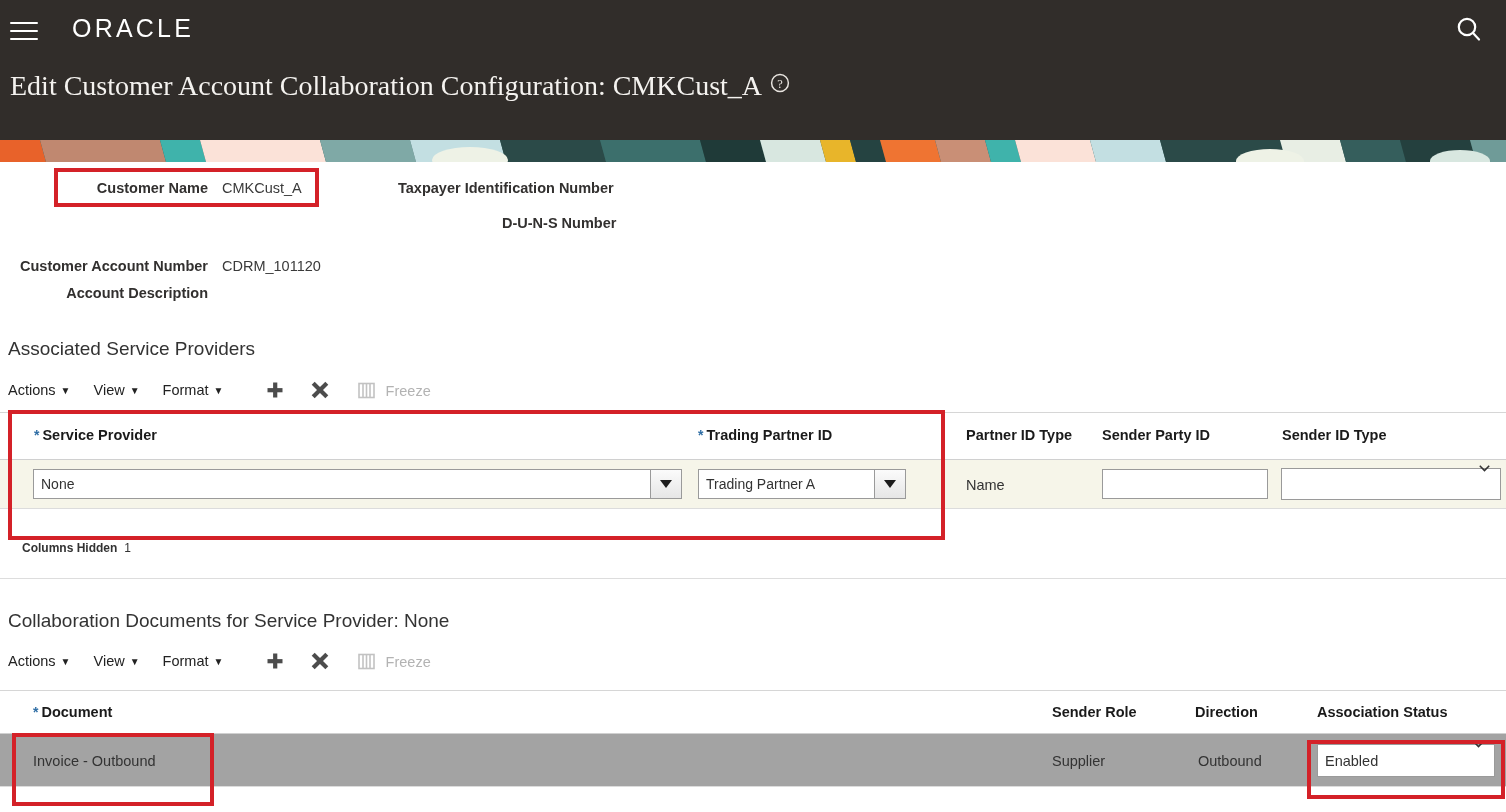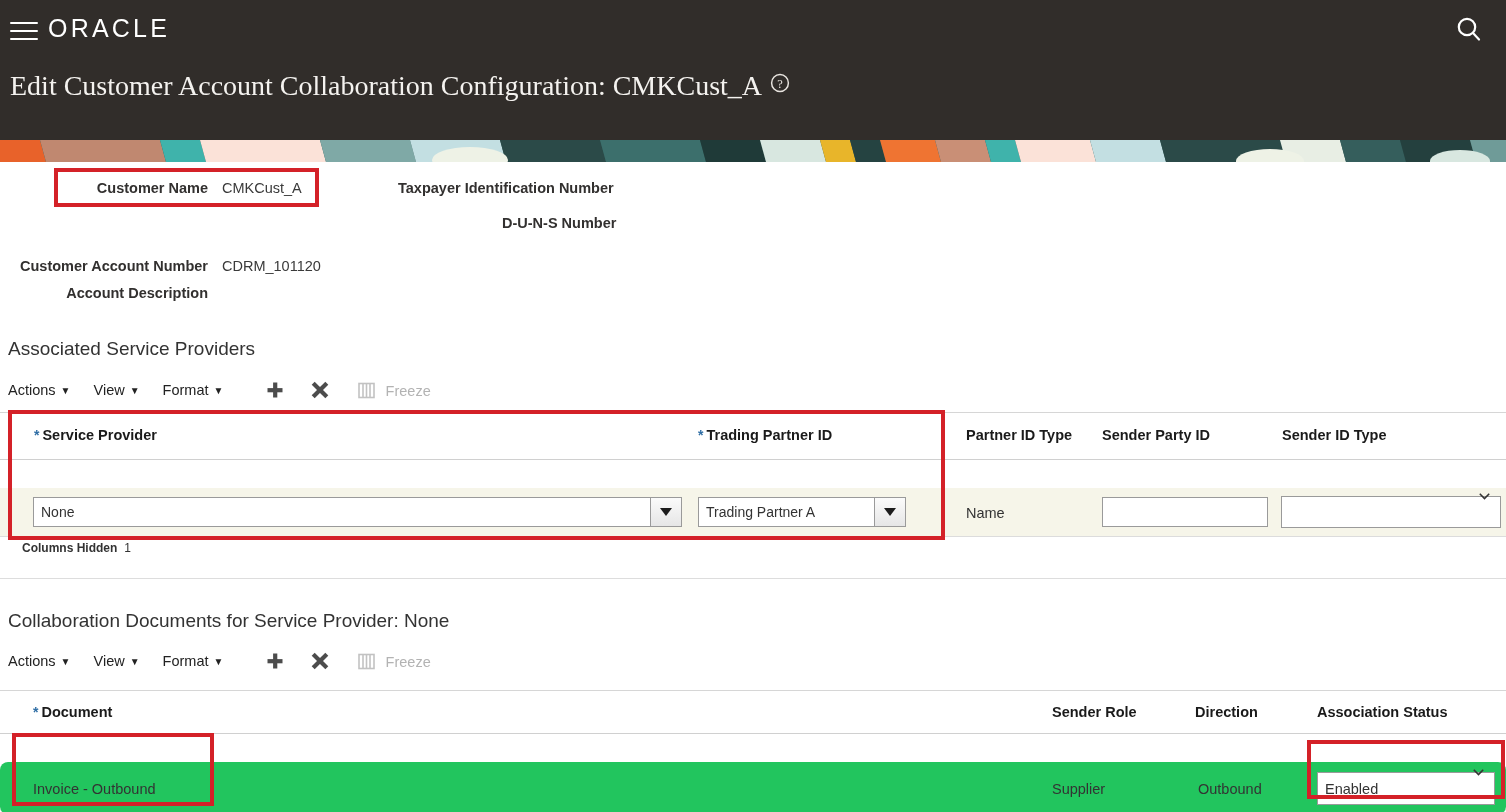--- a/index.html
+++ b/index.html
@@ -19,21 +19,21 @@
   }
   .hamburger {
     position:absolute; left:10px; top:16px; width:28px; height:26px;
     cursor:pointer;
   }
   .hamburger span {
     display:block; height:2.5px; background:#fff; border-radius:1px;
     margin:5.5px 0; width:28px;
   }
   .oracle-logo {
-    position:absolute; left:48px; top:14px;
+    position:absolute; left:72px; top:14px;
     color:#fff; font-size:25px; letter-spacing:3.2px;
     font-family:"Liberation Sans", sans-serif; font-weight:400;
   }
   .search-icon-btn {
     position:absolute; right:20px; top:13px; width:34px; height:34px; cursor:pointer;
   }
   .page-title {
     position:absolute; left:10px; top:68px;
     color:#f4f2ef; font-size:28px;
     font-family:"Liberation Serif", serif; font-weight:400;
@@ -82,23 +82,23 @@
   .tbl { position:absolute; left:0; width:1506px; }
   .thead {
     background:#fff; border-top:1px solid #d6d6d6; border-bottom:1px solid #d0d0d0;
     height:48px; position:relative;
   }
   .th {
     position:absolute; top:14px; font-size:14.5px; font-weight:bold; color:#1a1a1a;
     white-space:nowrap;
   }
   .req { color:#2f6ea5; font-weight:bold; margin-right:3px; font-size:14px; }
-  .trow { position:relative; border-bottom:1px solid #dcdcdc;margin-top:28px; }
+  .trow { position:relative; border-bottom:1px solid #dcdcdc; }
   .trow.ivory { background:#f6f5e9; height:49px; }
-  .trow.blue   { background:#22c55e; height:53px;border-radius:8px; }
+  .trow.blue   { background:#a3a3a3; height:53px; }
   .cell { position:absolute; font-size:14.5px; color:#333; white-space:nowrap; }
 
   
   .combo { position:absolute; display:flex; height:30px; }
   .combo .cb-input {
     height:30px; border:1px solid #9a9a9a; border-right:none; background:#fff;
     font-size:14px; color:#333; padding:0 7px; line-height:28px;
     font-family:"Liberation Sans", sans-serif; outline:none;
   }
   .combo .cb-btn {

